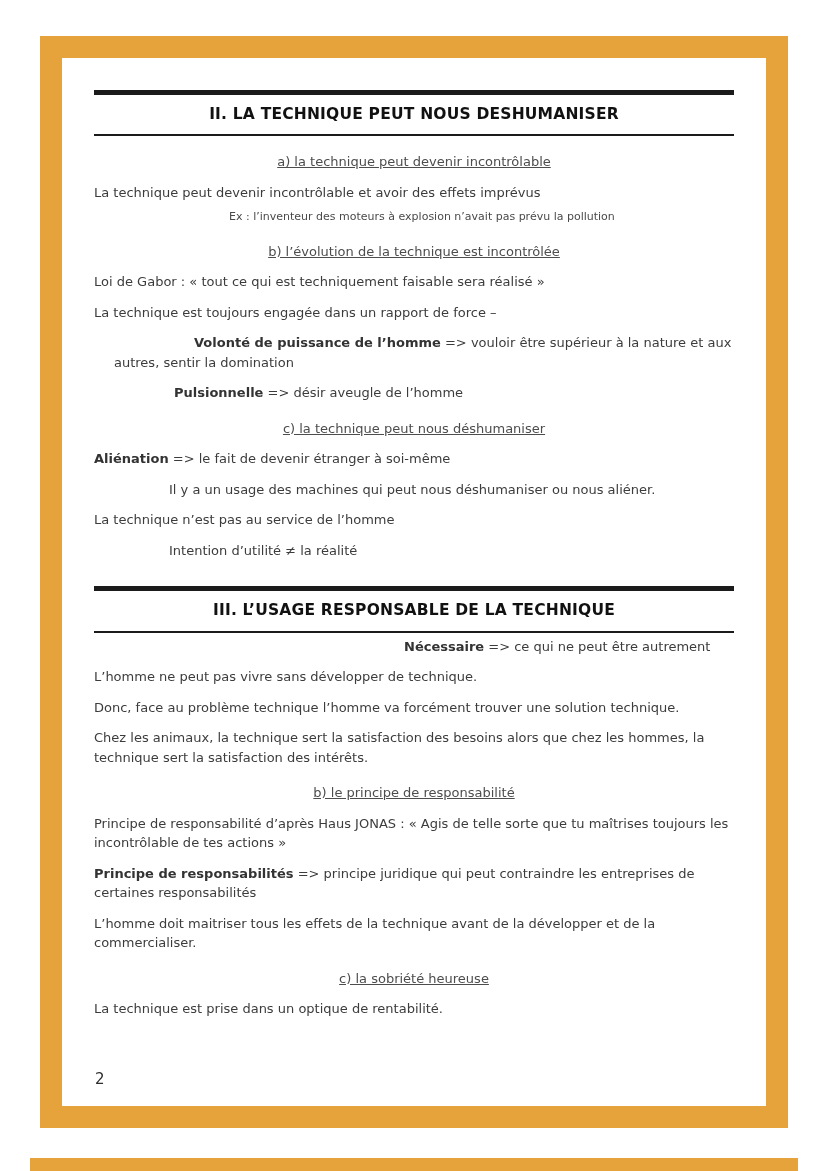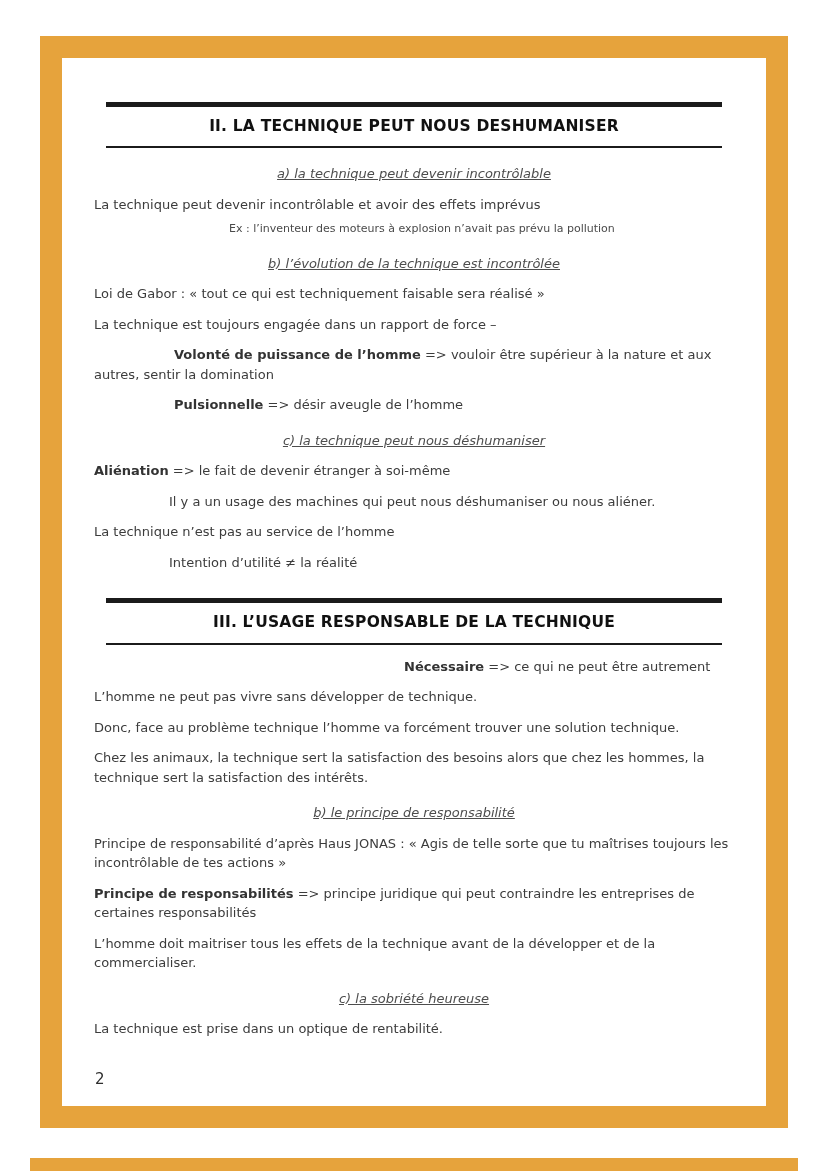--- a/index.html
+++ b/index.html
@@ -29,49 +29,48 @@
   .content {
     position: relative;
     width: 100%;
     height: 100%;
     padding: 32px 32px 0 32px;
     color: #3c3c3c;
     font-size: 13px;
     line-height: 1.5;
   }
   .section-heading {
-    margin: 12px;
+    margin: 0;
     border-top: 5px solid #1b1b1b;
     border-bottom: 2px solid #1b1b1b;
     padding: 8px 0 8px 0;
     text-align: center;
     font-size: 15.5px;
     font-weight: bold;
     color: #111111;
     letter-spacing: 0.2px;
   }
   .section-heading.second { margin-top: 26px; }
   .sub {
     margin: 16px 0 10px 0;
     text-align: center;
     font-size: 13px;
     font-weight: normal;
-    font-style: italic;
     text-decoration: underline;
     color: #4d4d4d;
   }
   p { margin: 11px 0; }
   p.tight { margin-top: 4px; }
   .example {
     margin-top: -4px;
     padding-left: 135px;
     font-size: 11px;
     color: #4a4a4a;
   }
-  .hang-indent { text-indent: 80px; }       
+  .hang-indent { text-indent: 80px; margin-left: 20px; }       
   .indent-80 { padding-left: 80px; }
   .indent-75 { padding-left: 75px; }
   .indent-necessaire { padding-left: 310px; margin-top: 2px; }
   strong { color: #333333; }
   .page-number {
     position: absolute;
     left: 33px;
     bottom: 16px;
     font-size: 15px;
     color: #2e2e2e;

